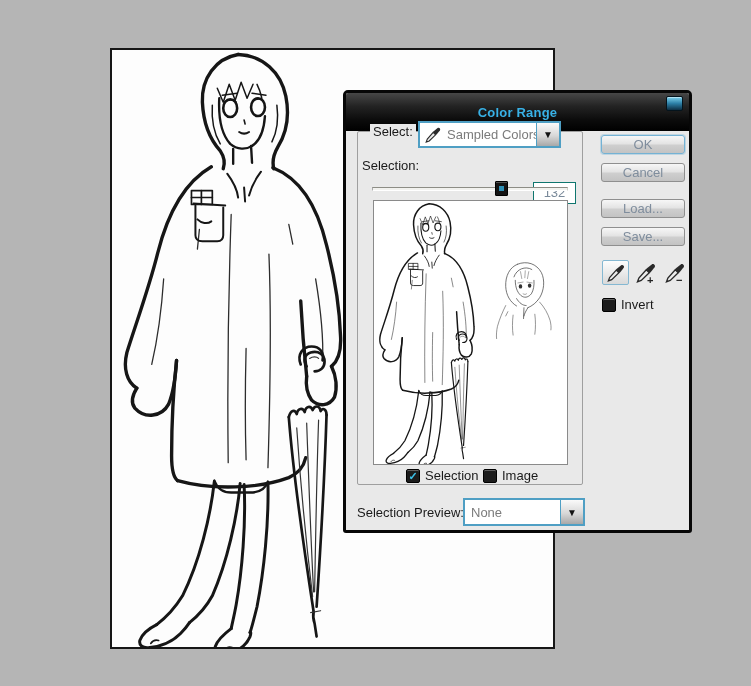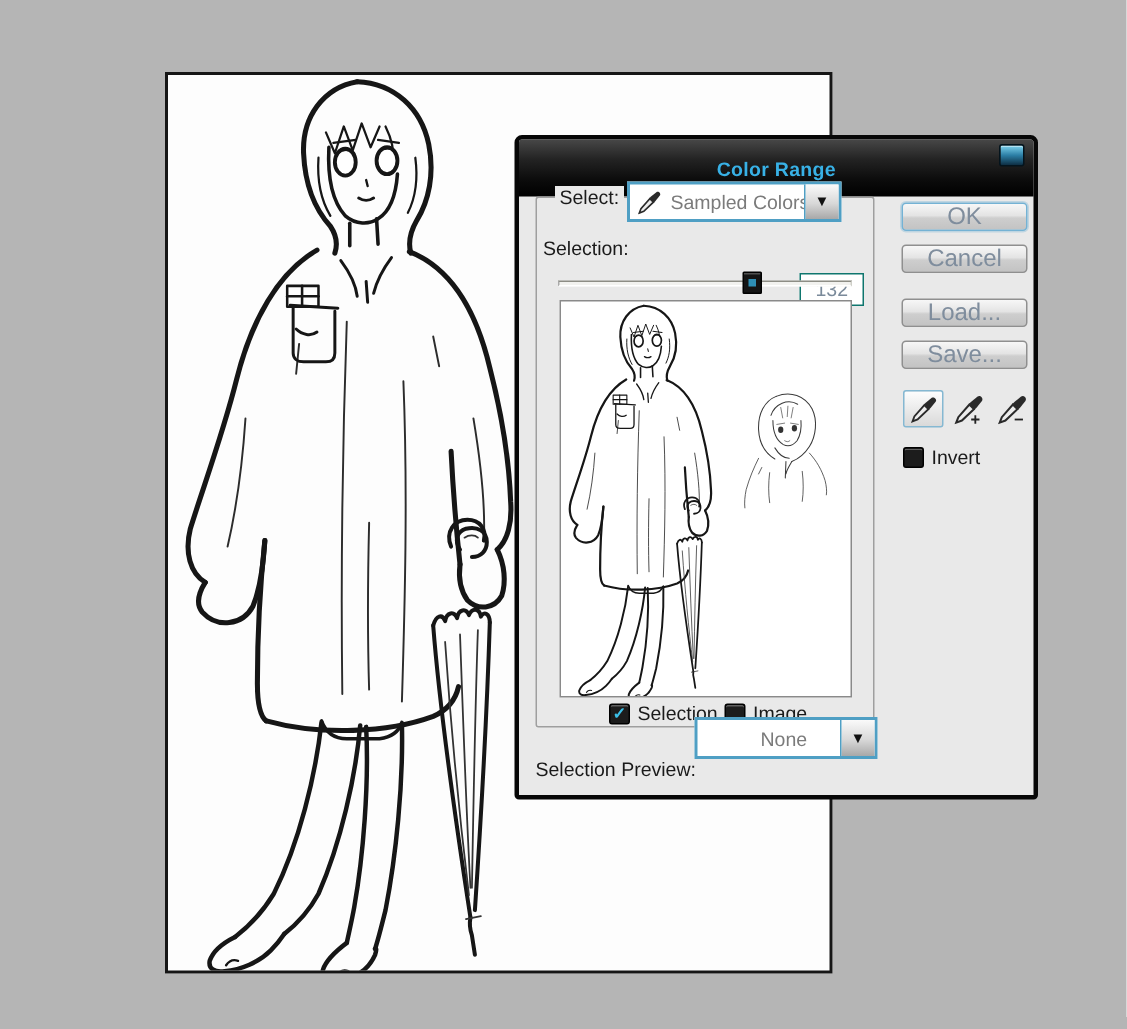--- a/index.html
+++ b/index.html
@@ -90,21 +90,21 @@
     color:#3cc0e8; font-size:11px; font-weight:bold; line-height:1;
     flex:0 0 auto;
   }
   .chk-row { position:absolute; display:flex; align-items:flex-end; gap:5px; }
 
   
   .btn {
     position:absolute; left:255px; width:84px; height:19px;
     background:linear-gradient(180deg,#f7f7f7 0%,#e4e4e4 45%,#cecece 55%,#c3c3c3 100%);
     border:1px solid #8f8f8f; border-radius:3px;
-    color:#7f8d9d; text-align:center; line-height:17px; font-size:16px;
+    color:#7f8d9d; text-align:center; line-height:17px; font-size:13px;
   }
   .btn.default { border-color:#74b2d4; box-shadow:0 0 0 1px rgba(116,178,212,.35); }
 
   .dropper-box {
     position:absolute; left:256px; top:144px; width:27px; height:25px;
     background:linear-gradient(180deg,#fdfdfd,#d9d9d9);
     border:1px solid #85b8d2; border-radius:2px;
     display:flex; align-items:center; justify-content:center;
   }
   .dropper-plain { position:absolute; width:20px; height:20px; }
@@ -291,21 +291,21 @@
         <span>✓</span>
       </span>
       <span class="lbl">Selection</span>
     </div>
     <div class="chk-row" style="left:137px; top:352px;">
       <span class="chk"></span>
       <span class="lbl">Image</span>
     </div>
 
     <span class="abs lbl" style="left:11px; top:389px;">Selection Preview:</span>
-    <div class="dd" style="left:117px; top:362px; width:122px; height:28px;padding-left:36px;">
+    <div class="dd" style="left:117px; top:382px; width:122px; height:28px;">
       <span class="dd-text">None</span>
       <span class="dd-btn">
         <span>▼</span>
       </span>
     </div>
 
     <div class="btn default" style="top:19px;">OK</div>
     <div class="btn" style="top:47px;">Cancel</div>
     <div class="btn" style="top:83px;">Load...</div>
     <div class="btn" style="top:111px;">Save...</div>

